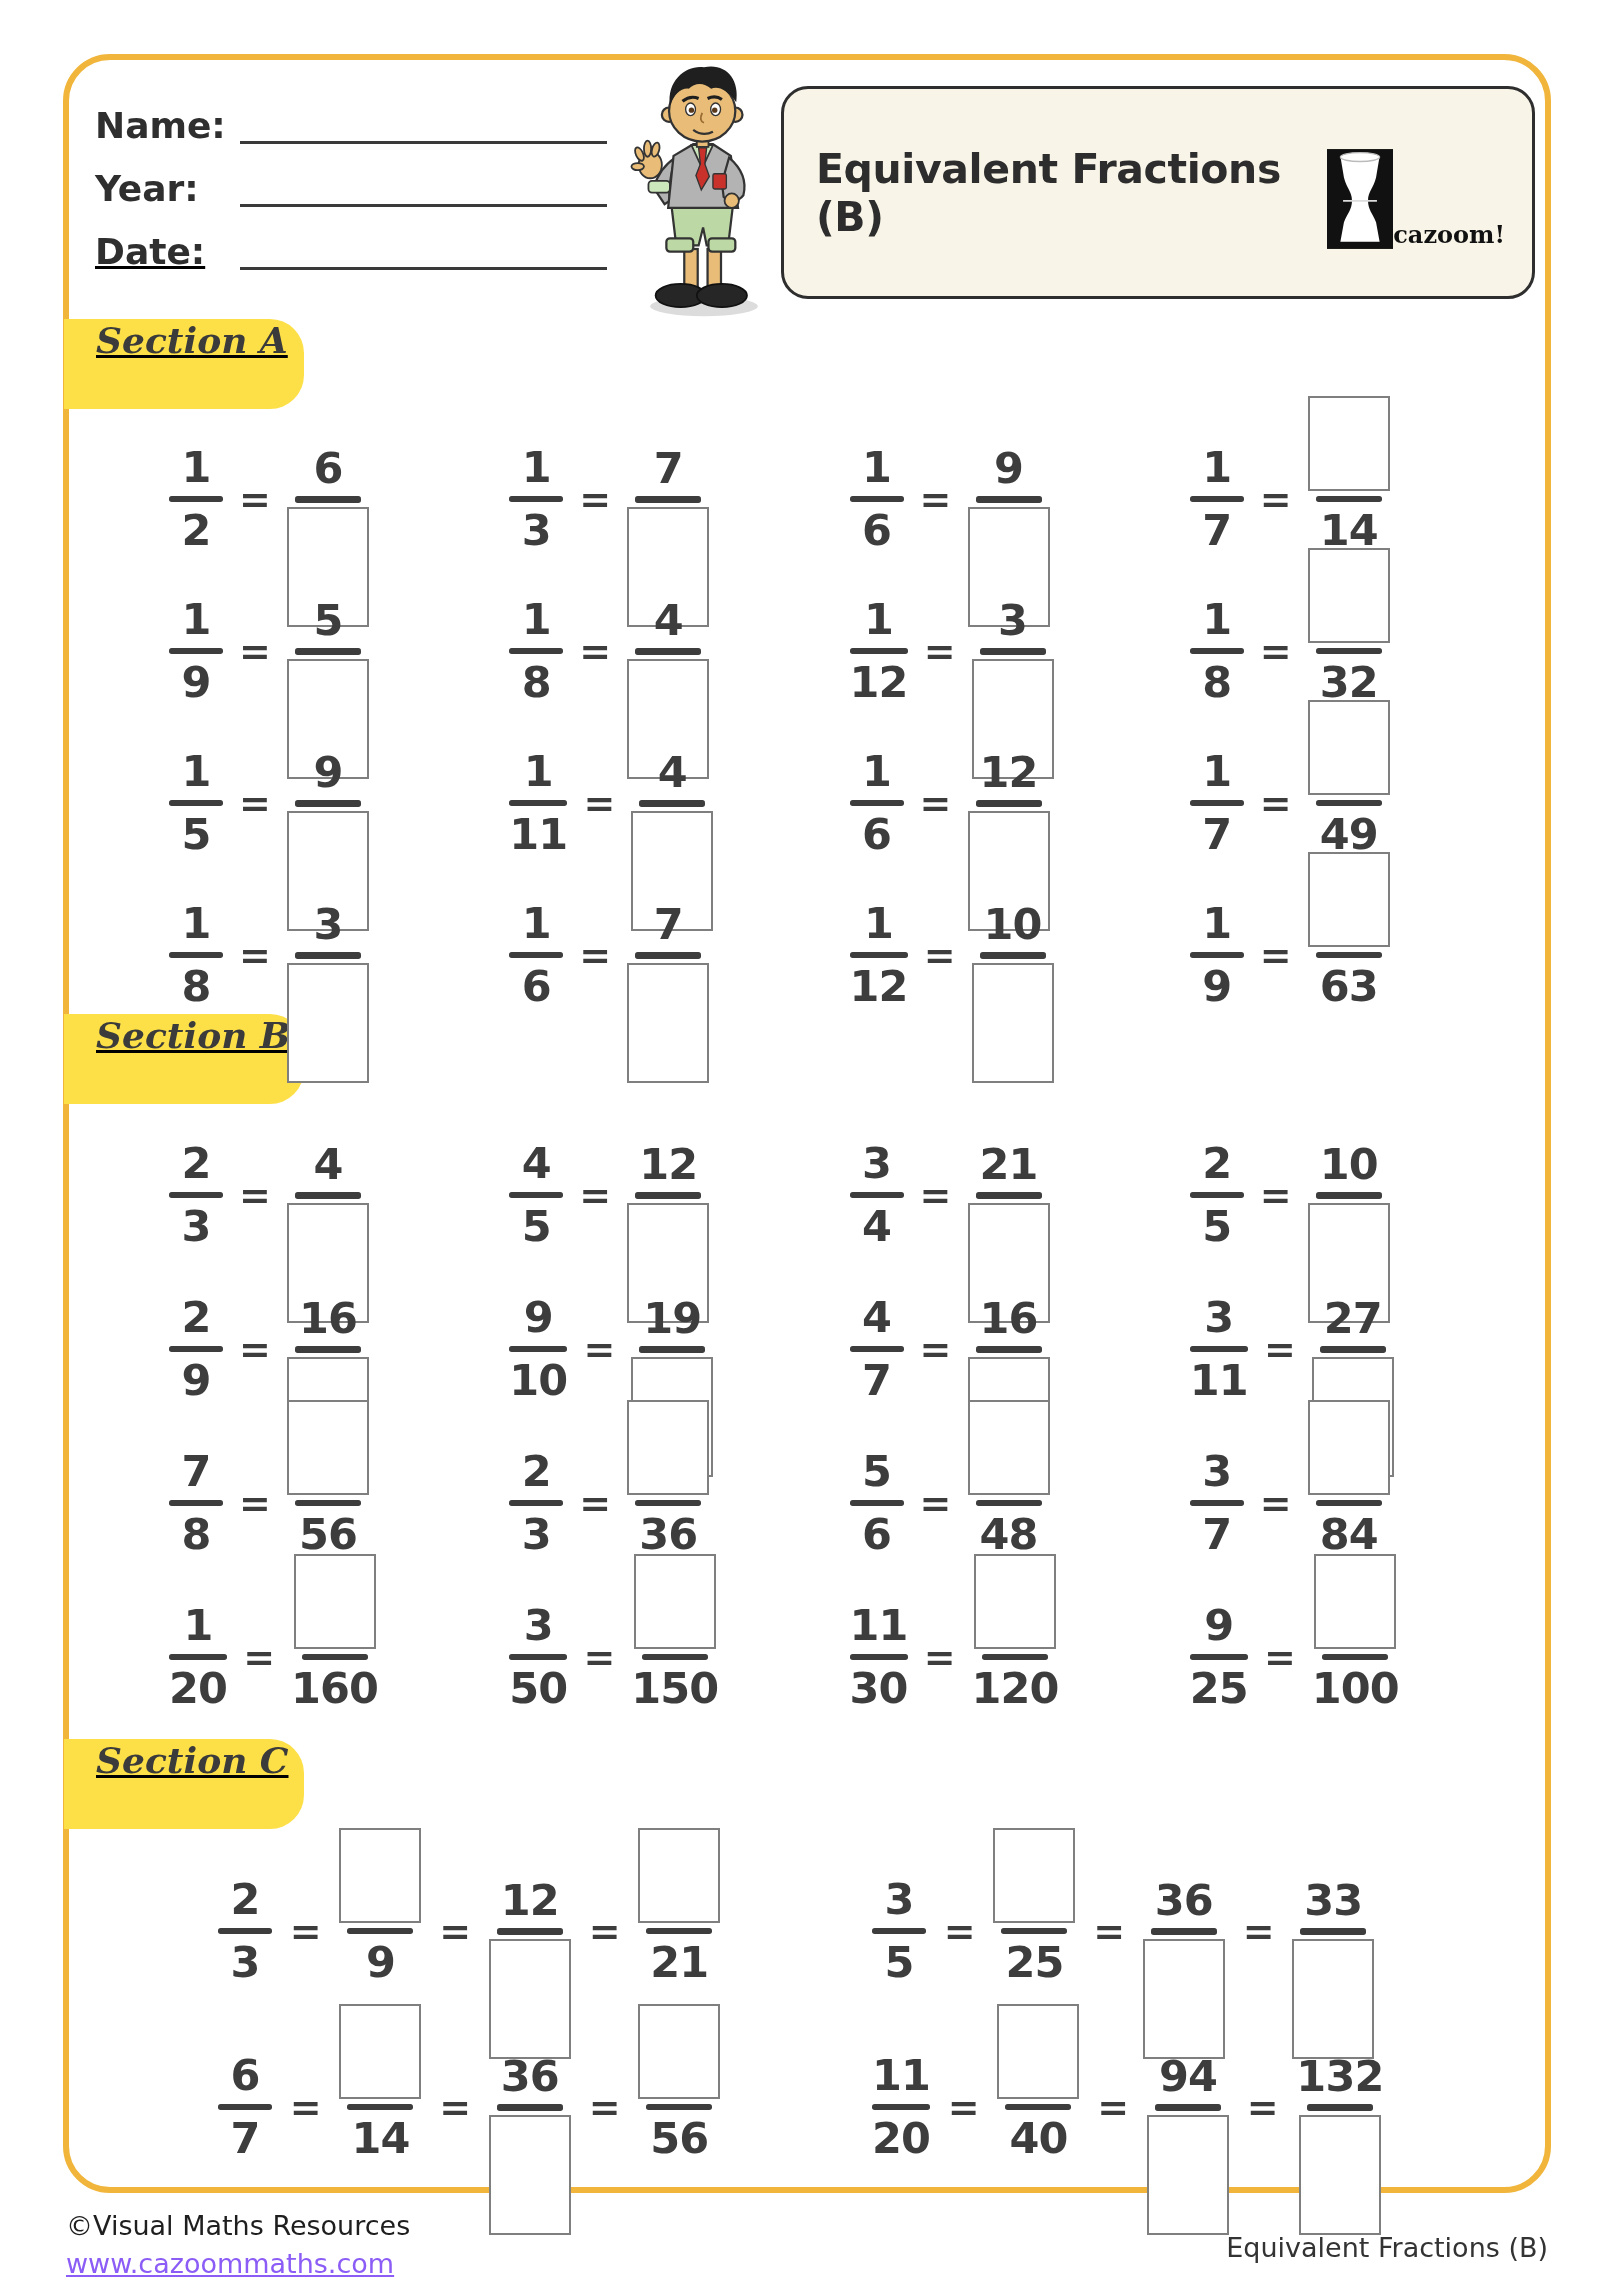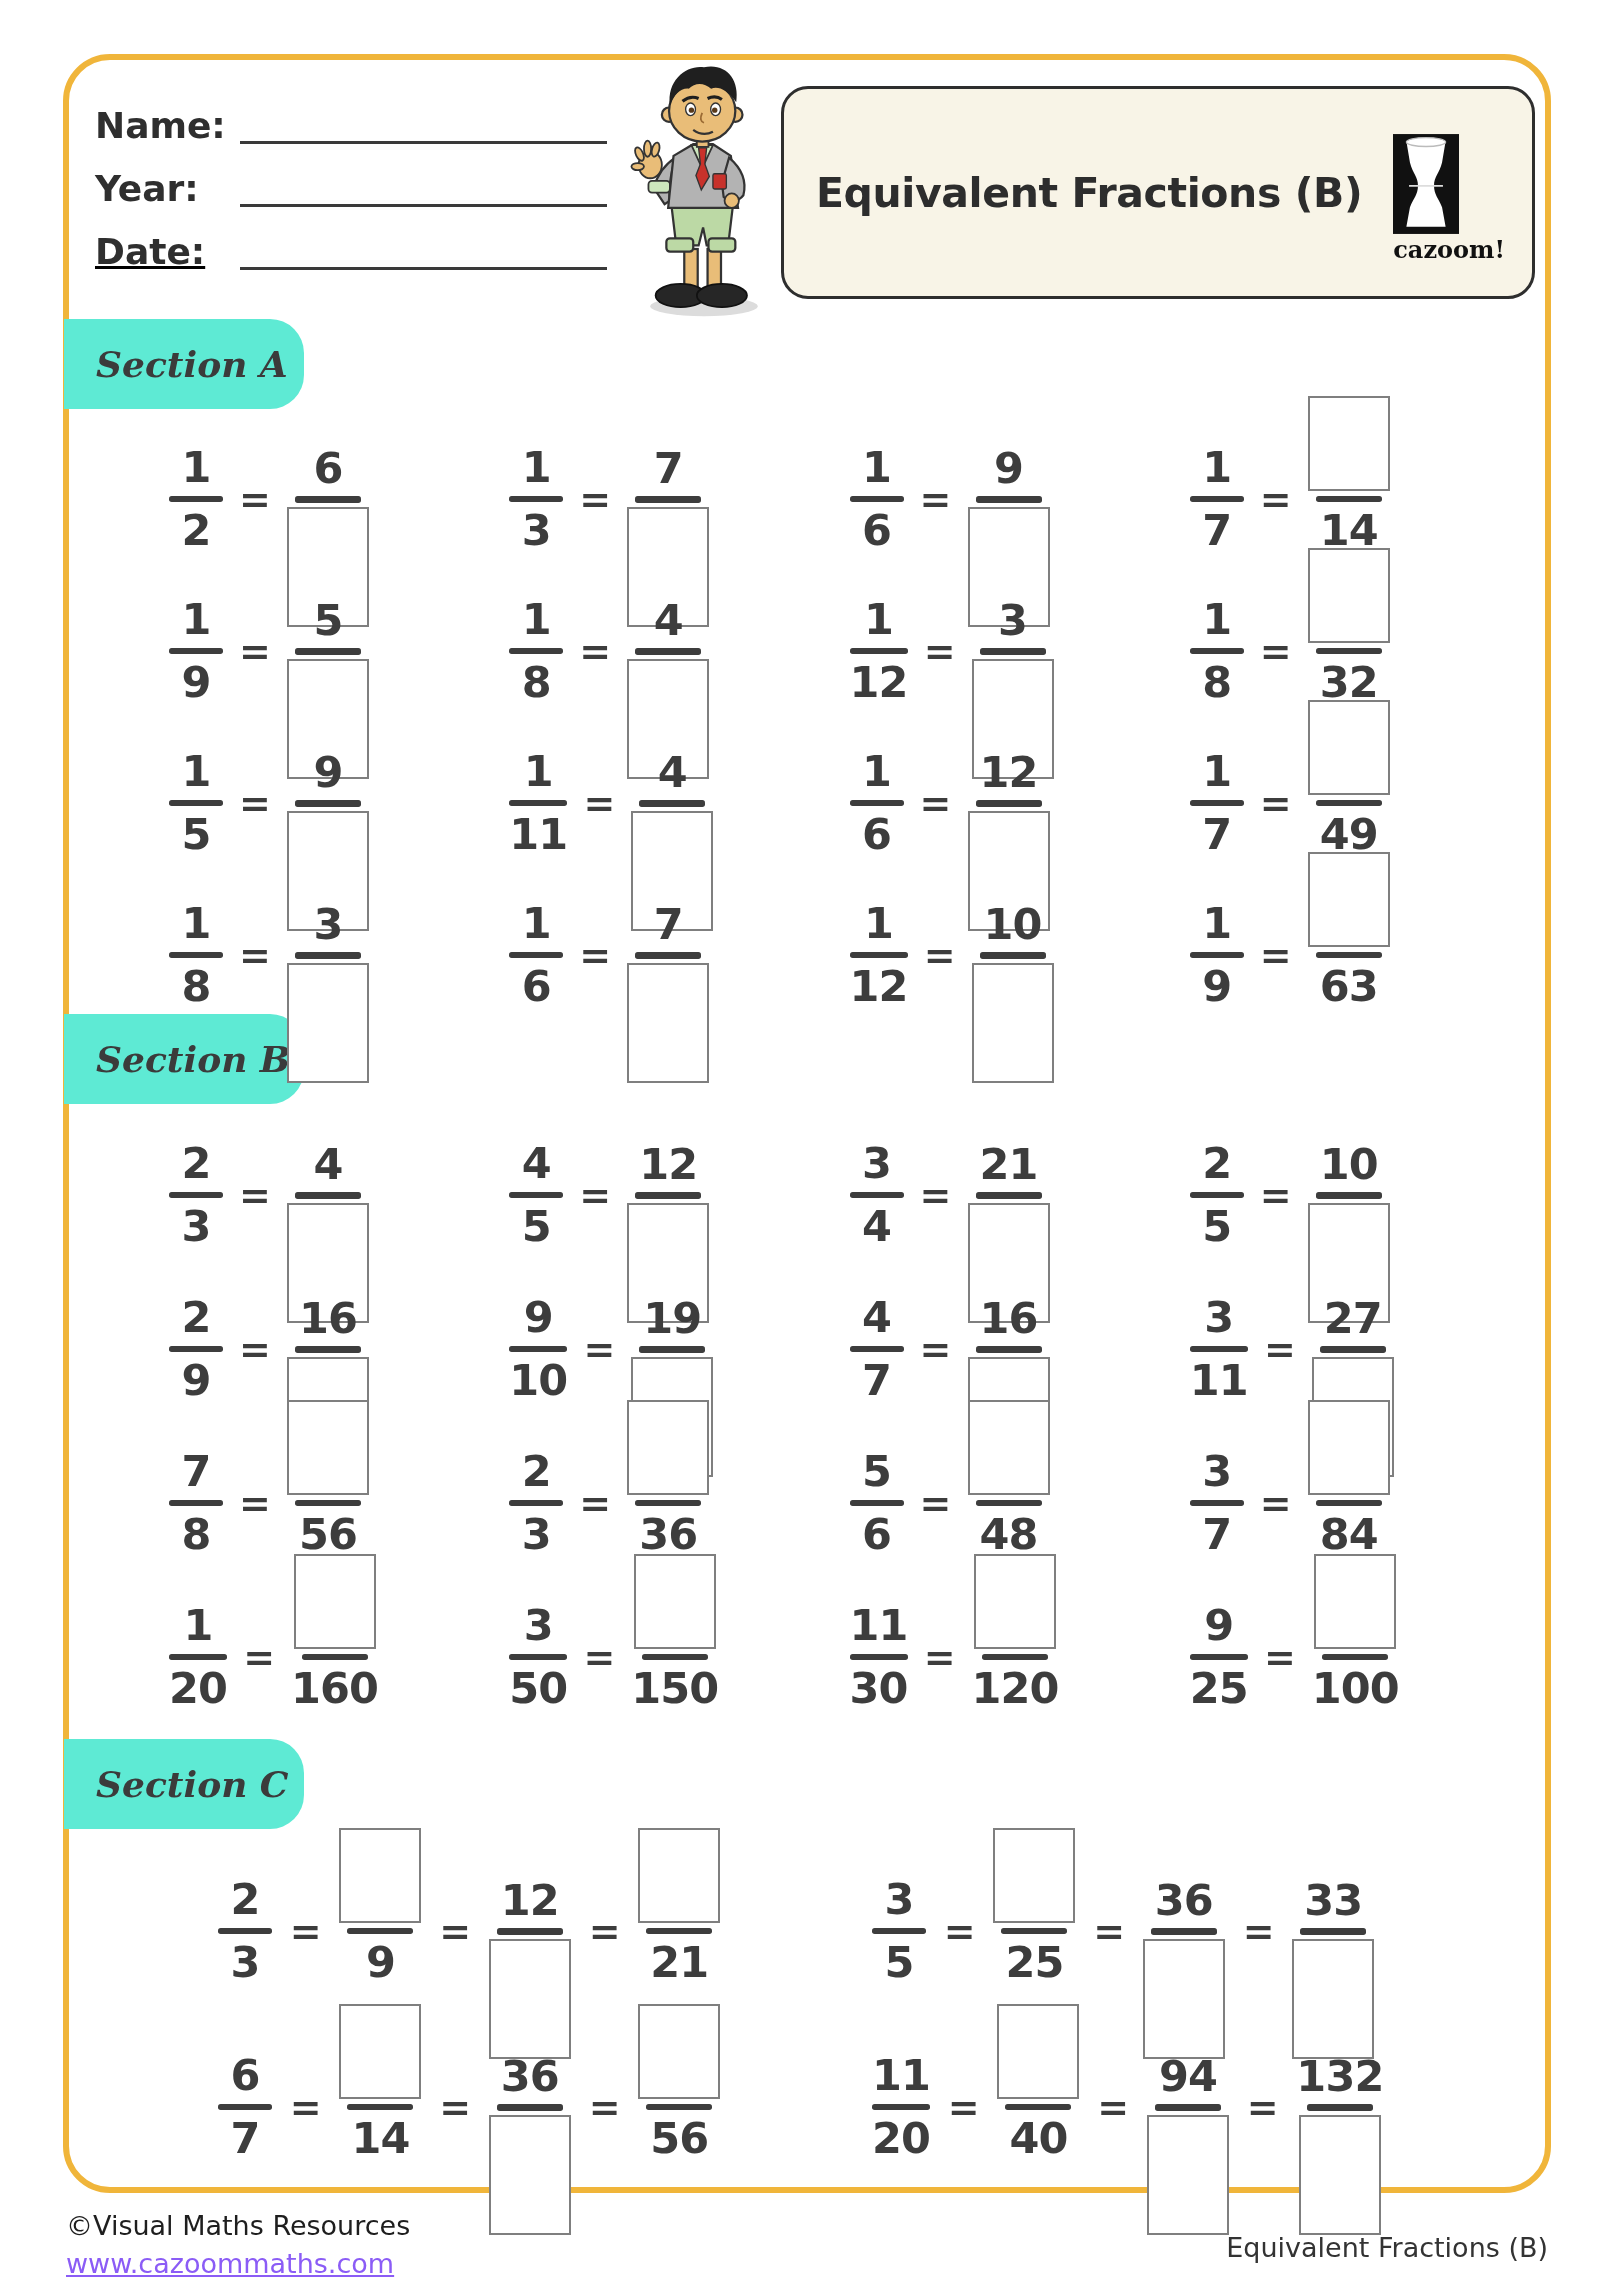--- a/index.html
+++ b/index.html
@@ -20,26 +20,26 @@
   #field-date { top:226px;text-decoration:underline; }
   
   .mascot { position:absolute; left:618px; top:59px; }
   
   .title-box {
     position:absolute; left:781px; top:86px; width:754px; height:213px;
     background:#F8F4E7; border:3.6px solid #2e2e2e; border-radius:27px;
     box-sizing:border-box; display:flex; align-items:center; padding:0 27px 0 32px;
   }
   .title-text { flex:1; font-size:41px; font-weight:bold; color:#2d2d2d; letter-spacing:-0.4px; }
-  .logo-wrap { display:flex; flex-direction:column; align-items:flex-start; margin-top:12.5px; }
+  .logo-wrap { display:flex; flex-direction:row; align-items:flex-end; margin-top:12.5px; }
   .logo-text { font-family:"DejaVu Serif","Liberation Serif",serif; font-weight:bold; font-size:24px; color:#111; margin-top:0.9px; }
   
   .tab {
-    position:absolute; left:64px; width:240px; height:90px; background:#5eead4;
-    border-radius:0 34px 34px 0; display:flex; align-items:center; padding-left:32px; box-sizing:border-box;
+    position:absolute; left:64px; width:240px; height:90px; background:#fde047;
+    border-radius:0 34px 34px 0; display:flex; align-items:flex-start; padding-left:32px; box-sizing:border-box;text-decoration:underline;
   }
   .tab-label { font-family:"DejaVu Serif","Liberation Serif",serif; font-style:italic; font-weight:bold; font-size:36px; color:#3b3b3b; }
   #tab-a { top:319px; } #tab-b { top:1014px; } #tab-c { top:1739px; }
   
   .grid4 { position:absolute; left:90px; width:1361px; display:grid; grid-template-columns:repeat(4,1fr); }
   #grid-a { top:423px; grid-auto-rows:152px; }
   #grid-b { top:1118px; grid-auto-rows:154px; }
   .grid2 { position:absolute; left:125px; top:1843px; width:1308px; display:grid; grid-template-columns:repeat(2,1fr); grid-auto-rows:176px; }
   .problem { display:flex; align-items:center; gap:14.3px; margin-left:79px; }
   .chain { display:flex; align-items:center; gap:16px; margin-left:93px; }

